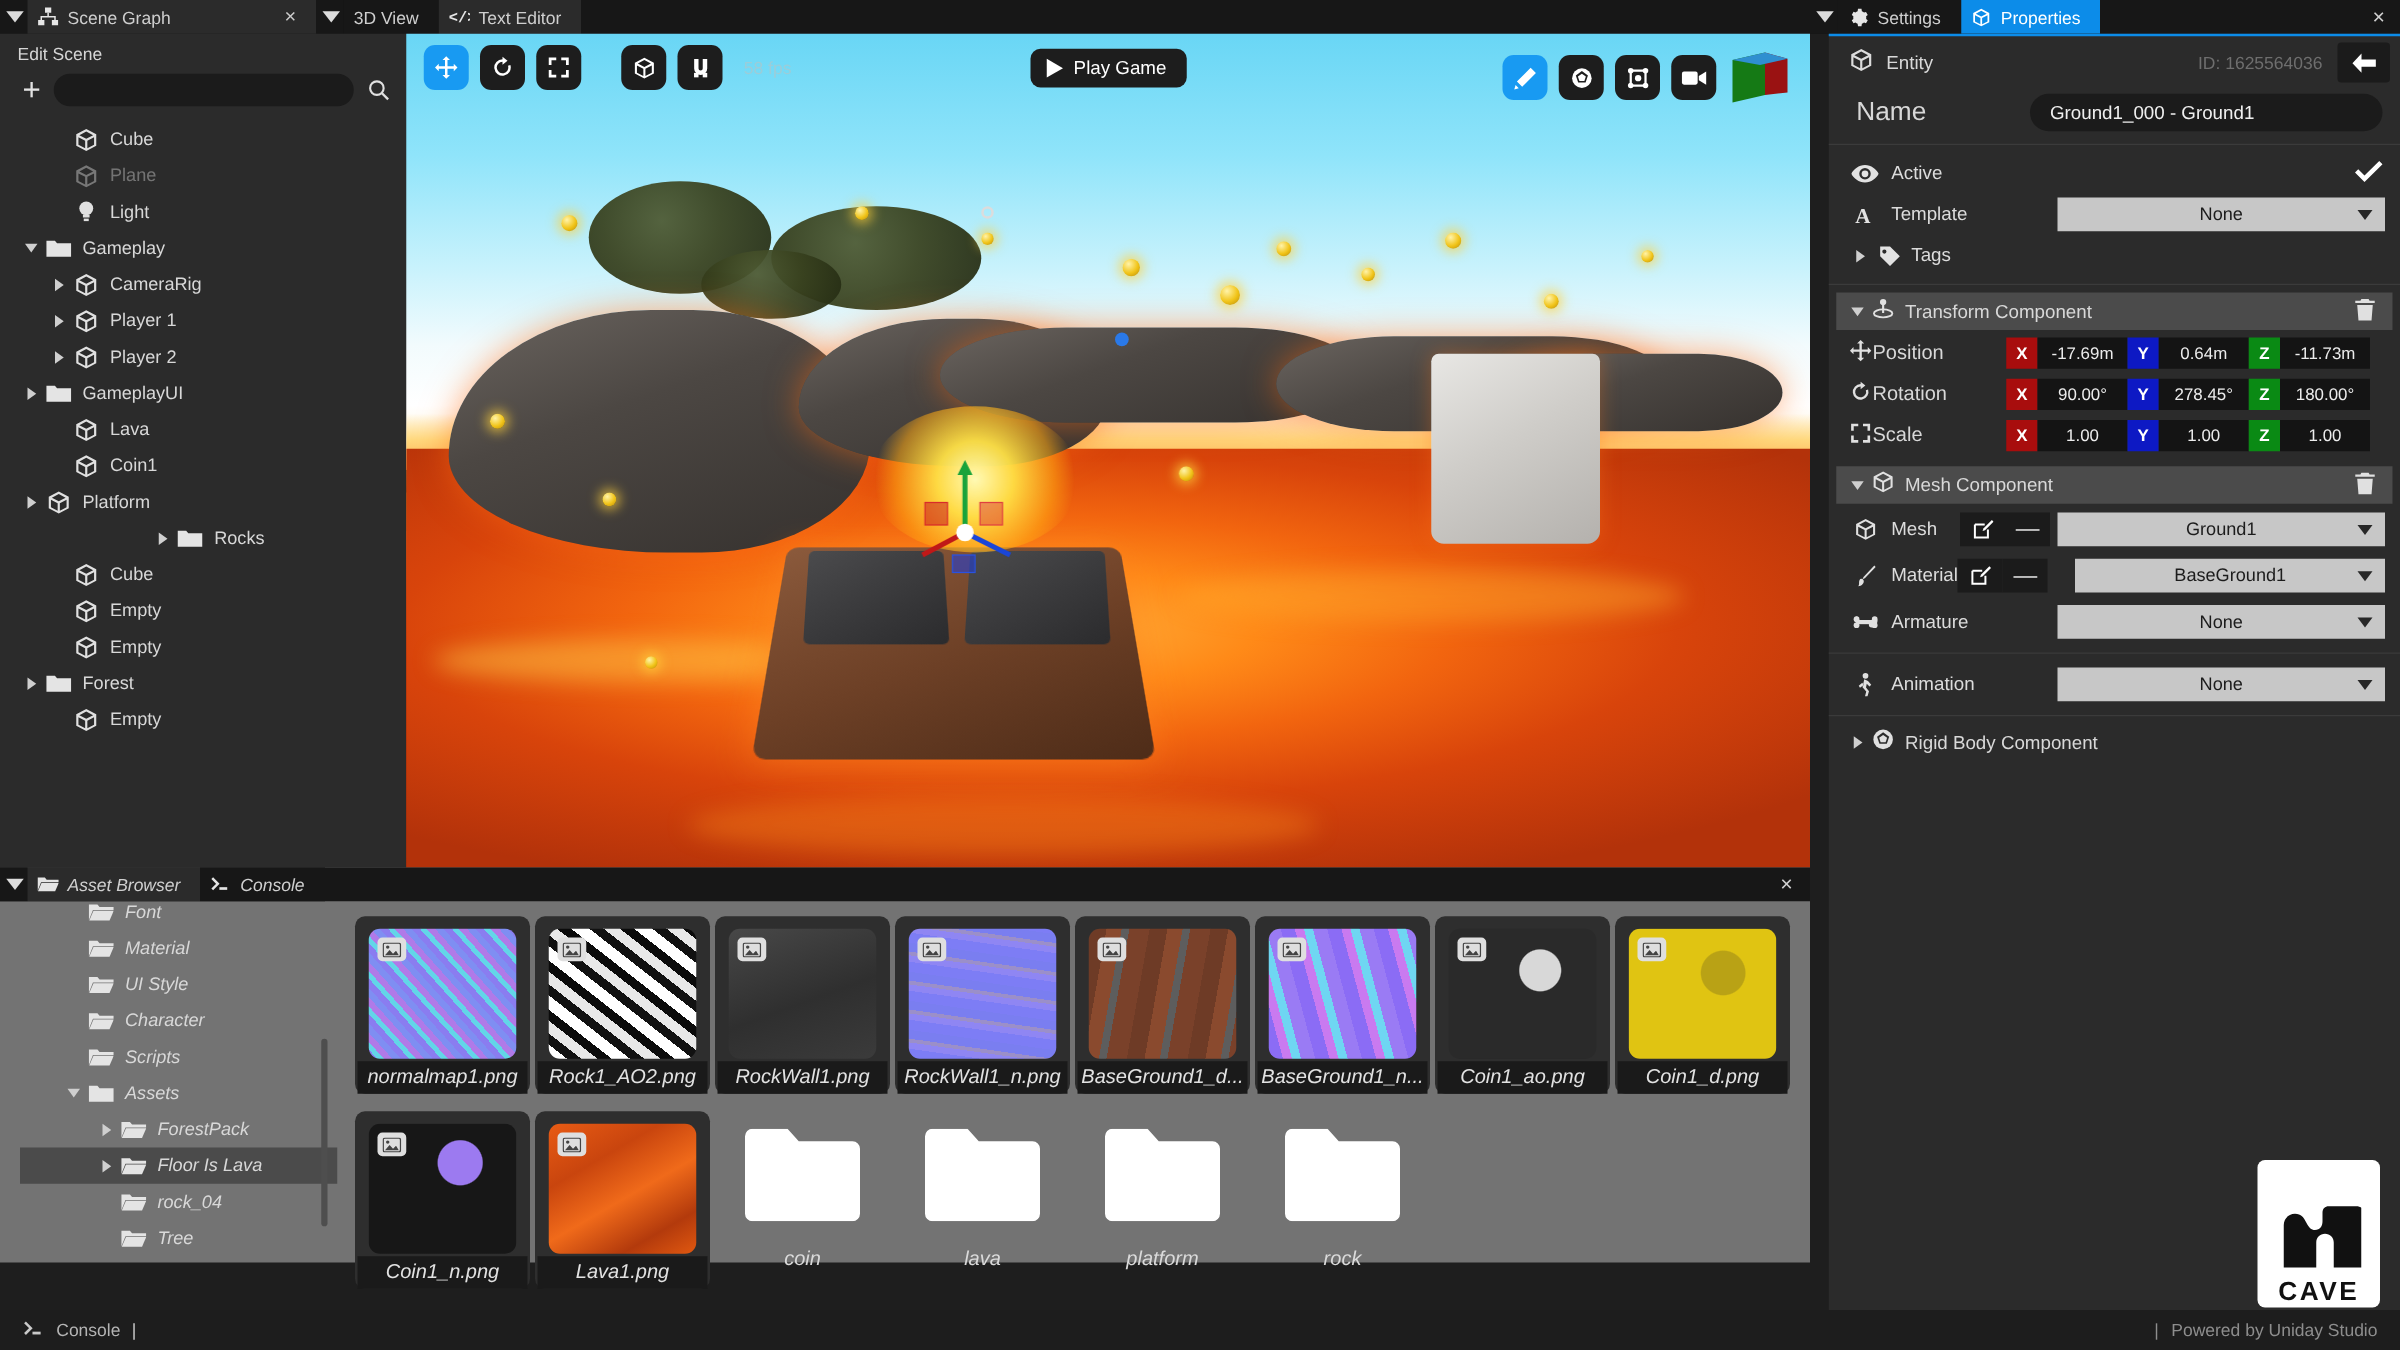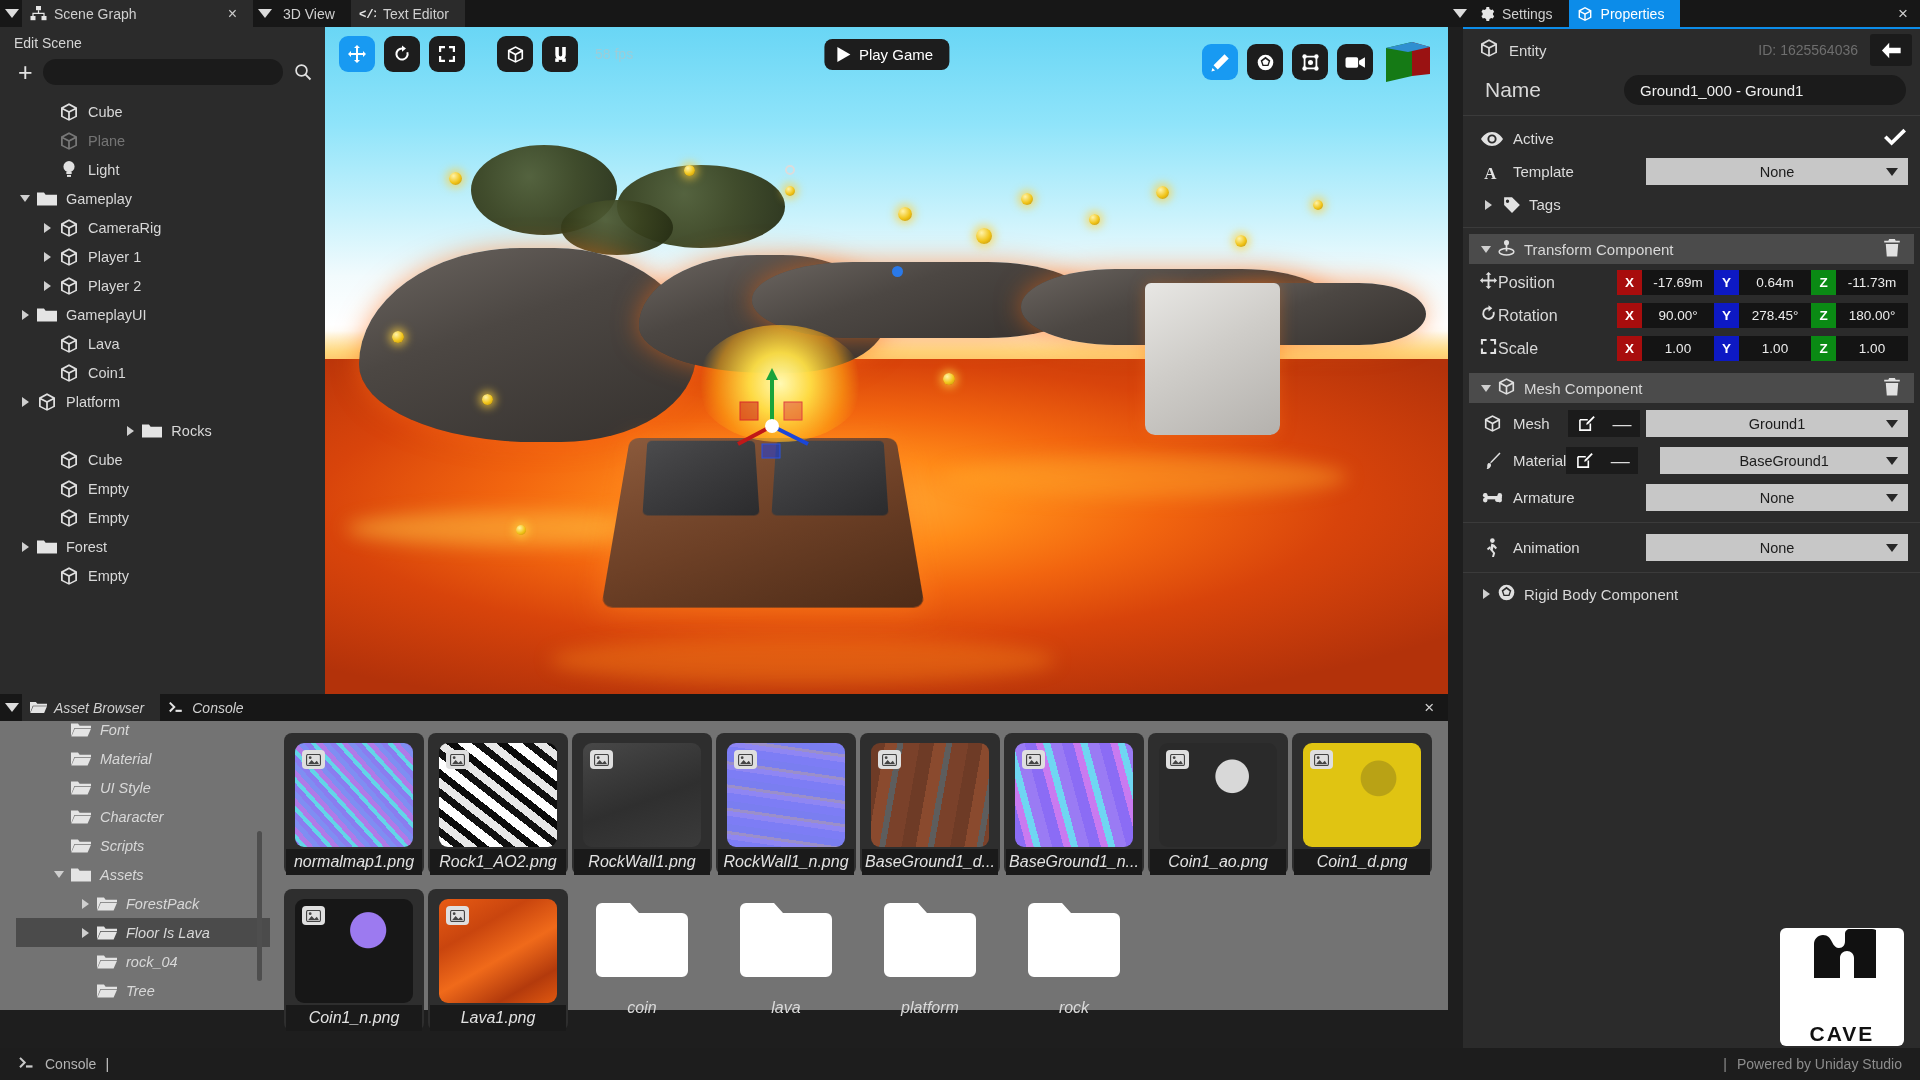--- a/index.html
+++ b/index.html
@@ -80,21 +80,21 @@
   .prow .pico { width:26px; display:flex; align-items:center; justify-content:center; flex:0 0 26px;}
   .prow .plbl { font-size:15px; margin-left:8px; color:#dcdcdc;}
   .chk { margin-left:auto; width:26px; height:26px; display:flex; align-items:center; justify-content:center; cursor:pointer;}
   .sel { margin-left:auto; height:27px; width:262px; background:#c7c7c7; color:#1c1c1c; font-size:14.5px;
          display:flex; align-items:center; justify-content:center; position:relative; cursor:pointer;}
   .sel .ar { position:absolute; right:10px; width:0;height:0;border-left:6px solid transparent;border-right:6px solid transparent;border-top:8px solid #272727;}
   .comphdr { display:flex; align-items:center; height:30px; background:#4b4b4b; margin:4px 6px 2px 6px; padding:0 10px 0 6px; cursor:pointer;}
   .comphdr.collapsed { background:transparent; }
   .comphdr .cl { font-size:15px; margin-left:8px; }
   .trash { margin-left:auto; width:22px;height:22px; cursor:pointer;}
-  .vecrow { display:flex; align-items:center; min-height:33px; padding:0 12px 0 16px; }
+  .vecrow { display:flex; align-items:center; min-height:33px; padding:0 24px 0 16px; }
   .vecfields { margin-left:auto; display:flex; gap:0; }
   .vf { display:flex; align-items:center; }
   .axl { width:25px; height:25px; display:flex; align-items:center; justify-content:center; font-size:13.5px; font-weight:bold; color:#fff;}
   .axl.x { background:#a80d0d; } .axl.y { background:#0d19c4; } .axl.z { background:#0a8a14; }
   .vin { width:72px; height:25px; background:#141414; color:#ececec; font-size:13.5px; display:flex; align-items:center; justify-content:center; cursor:text;}
   .minibtns { margin-left:auto; display:flex; align-items:center;}
   .mb { width:36px; height:27px; background:#1b1b1b; display:flex; align-items:center; justify-content:center; cursor:pointer;}
   .mb.minus { font-size:19px; color:#ddd; }
   .selwide { width:262px; }
 
@@ -111,21 +111,21 @@
   .assetgrid { flex:1; padding:12px 10px 0 12px; display:flex; flex-wrap:wrap; align-content:flex-start; gap:0; }
   .acard { width:140px; margin:0 2px 14px 2px; display:flex; flex-direction:column; align-items:center; cursor:pointer; border-radius:8px;}
   .athumb { width:118px; height:104px; border-radius:9px; position:relative; overflow:hidden; }
   .abadge { position:absolute; left:7px; top:7px; width:23px; height:19px; background:#dfdfdf; border-radius:4px; display:flex; align-items:center; justify-content:center;}
   .aname { font-size:16px; color:#e2e2e2; margin-top:2px; width:136px; text-align:center; background:#1a1a1a; padding:4px 2px; white-space:nowrap; overflow:hidden; text-overflow:ellipsis;}
   .acard.filecard { background:#2e2e2e; padding:10px 0 0 0;}
   .acard.sel-asset { background:#2e2e2e; }
   .foldercard .aname { background:transparent; color:#dadada; }
 
   
-  .cave { position:absolute; right:16px; bottom:34px; width:124px; height:118px; background:#fff; border-radius:6px; display:flex; flex-direction:column; align-items:center; justify-content:space-between; gap:2px;}
+  .cave { position:absolute; right:16px; bottom:34px; width:98px; height:118px; background:#fff; border-radius:6px; display:flex; flex-direction:column; align-items:center; justify-content:flex-end; gap:2px;}
   .cave .ctxt { font-size:21px; letter-spacing:2px; color:#111; font-weight:bold; }
 
   
   .statusbar { position:absolute; left:0; bottom:0; width:1920px; height:32px; background:#1d1d1d; display:flex; align-items:center; padding:0 18px; font-size:14px; color:#b4b4b4;}
   .sb-left { display:flex; align-items:center; gap:9px;}
   .sb-right { margin-left:auto; display:flex; align-items:center; gap:10px; color:#8d8d8d;}
   .caret-text { color:#c9c9c9; }
 </style>
 </head>
 <body>

